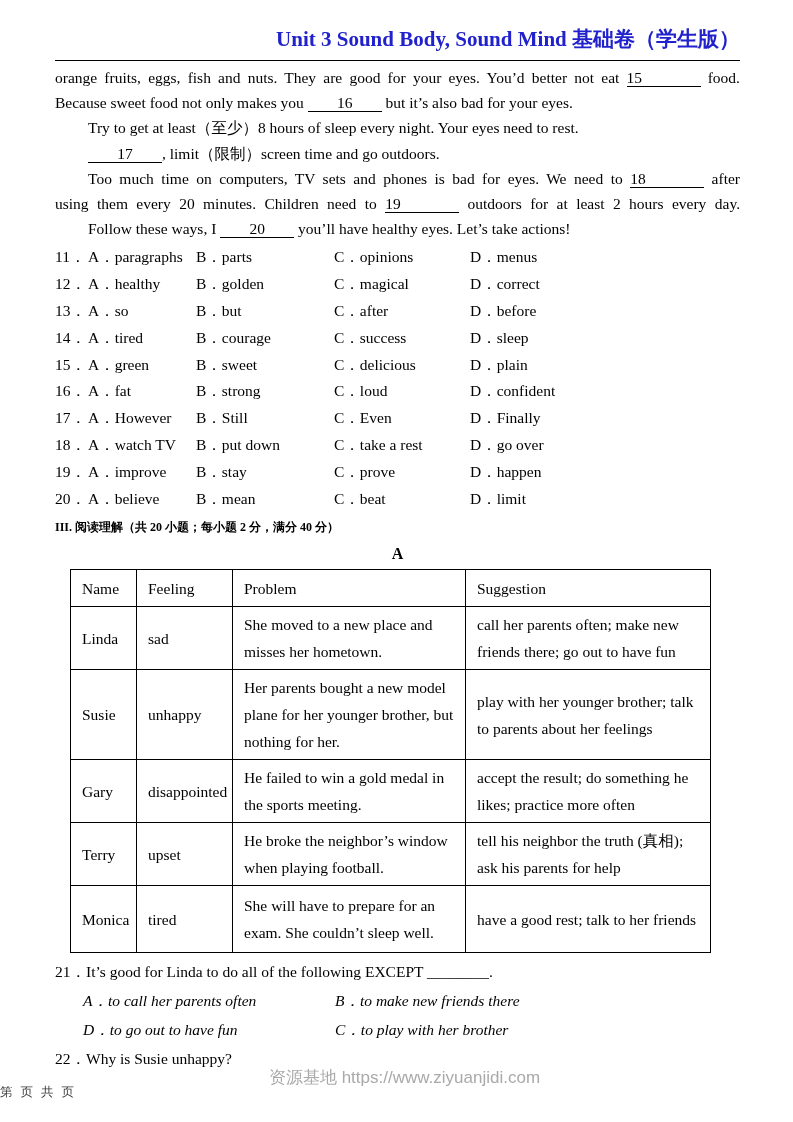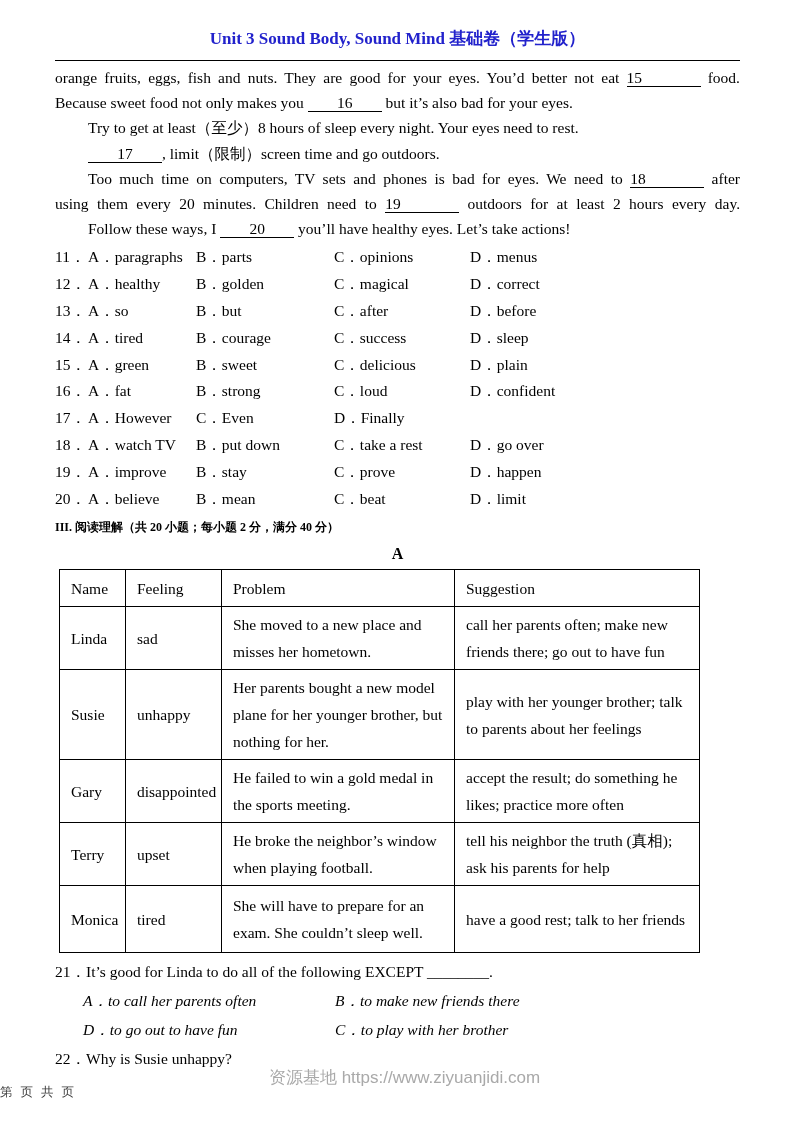--- a/index.html
+++ b/index.html
@@ -5,21 +5,21 @@
   * { margin:0; padding:0; box-sizing:border-box; }
   html, body { background:#ffffff; }
   body {
     width:793px; height:1122px; position:relative; overflow:hidden;
     font-family:"Liberation Serif","DejaVu Serif",serif;
     color:#000; font-size:15.5px;
   }
   .page { padding:26px 53px 0 55px; }
 
   .title {
-    text-align:center; font-weight:bold; font-size:17px;
+    text-align:right; font-weight:bold; font-size:21px;
     color:#2222cc; line-height:26px; margin-bottom:8px;
   }
   .rule { border-bottom:1.6px solid #000; margin-bottom:4px; }
 
   .passage .line { line-height:25.2px; }
   .passage .line.indent { text-indent:33px; }
   .passage .line.justify { text-align:justify; text-align-last:justify; }
   .blank {
     display:inline-block; min-width:74px; text-align:center; text-indent:0;
     border-bottom:1.2px solid #000; line-height:17px;
@@ -29,21 +29,21 @@
   .mc-row {
     display:grid; grid-template-columns:33px 108px 138px 136px 1fr;
     line-height:26.8px; white-space:nowrap;
   }
 
   .sec-heading { font-weight:bold; font-size:12px; line-height:27px; margin-top:2px; }
   .passage-label { text-align:center; font-weight:bold; font-size:16px; line-height:25px; }
 
   table.info {
     border-collapse:collapse; table-layout:fixed;
-    width:640px; margin:3px 0 0 4px;
+    width:640px; margin:3px 0 0 15px;
   }
   table.info td {
     border:1.5px solid #000; vertical-align:middle;
     padding:4px 8px 4px 11px; line-height:27px;
   }
   td.c-name { width:66px; }
   td.c-feeling { width:96px; }
   td.c-problem { width:233px; }
   td.c-suggestion { width:245px; }
   tr.r-header td { height:37px; }
@@ -126,20 +126,21 @@
     <div class="mc-row">
       <span>16．</span>
       <span>A．fat</span>
       <span>B．strong</span>
       <span>C．loud</span>
       <span>D．confident</span>
     </div>
     <div class="mc-row">
       <span>17．</span>
       <span>A．However</span>
+      <span>B．Still</span>
       <span>C．Even</span>
       <span>D．Finally</span>
     </div>
     <div class="mc-row">
       <span>18．</span>
       <span>A．watch TV</span>
       <span>B．put down</span>
       <span>C．take a rest</span>
       <span>D．go over</span>
     </div>

